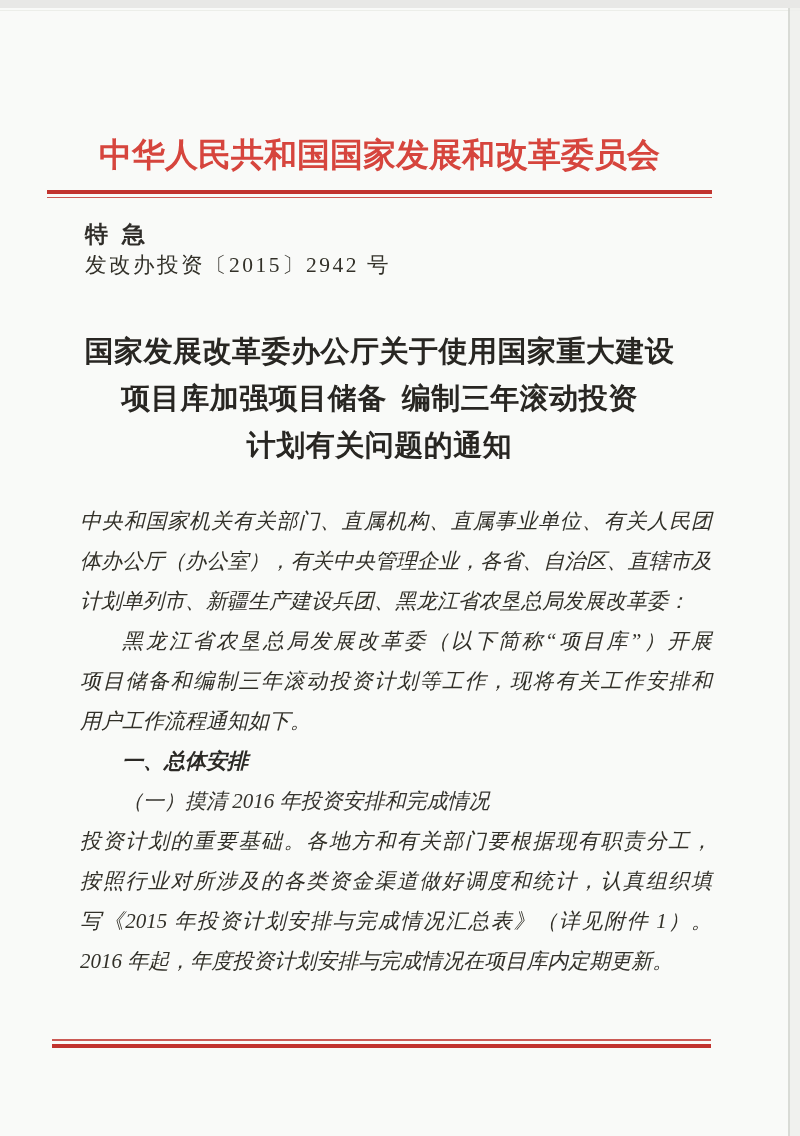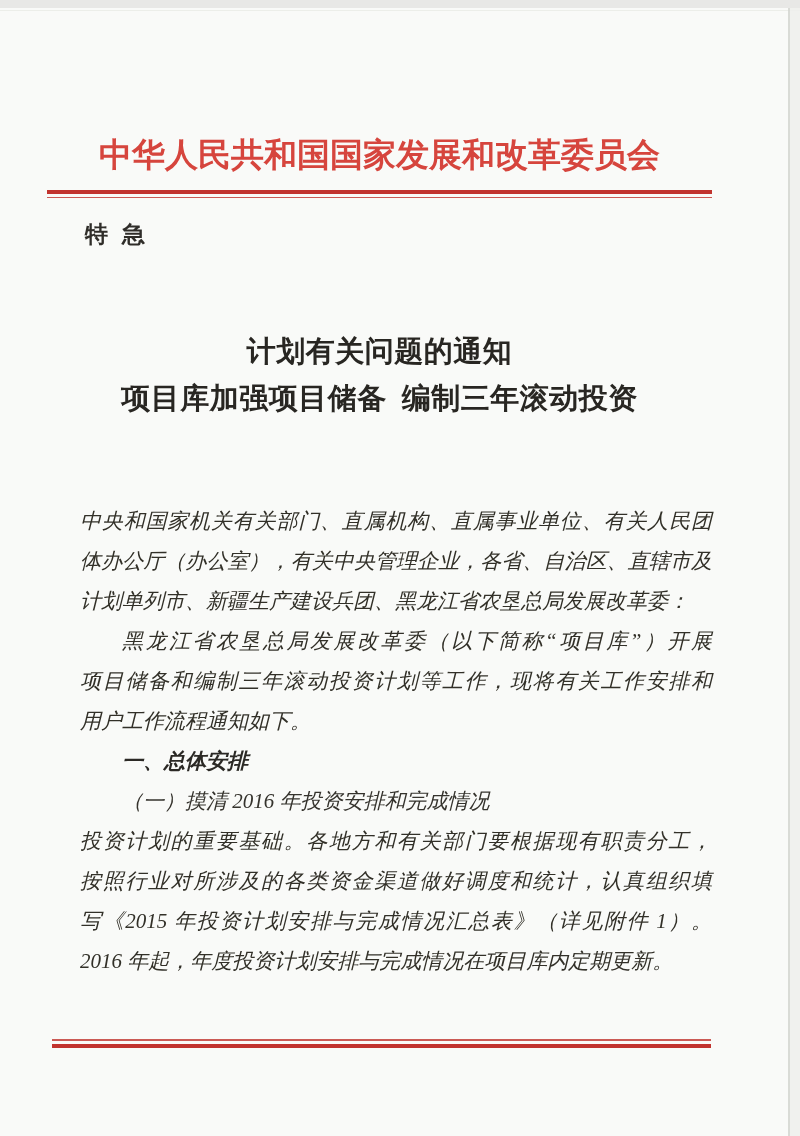--- a/index.html
+++ b/index.html
@@ -89,25 +89,27 @@
     <div class="org-name">中华人民共和国国家发展和改革委员会</div>
 
     <div class="rule-top">
       <div class="thick"></div>
       <div class="gap"></div>
       <div class="thin"></div>
     </div>
 
     <div class="meta-row">
       <span class="urgency">特急</span>
+      <span class="doc-number">发改办投资〔2015〕2942 号</span>
     </div>
 
     <div class="doc-title">
+      <div class="t-line">国家发展改革委办公厅关于使用国家重大建设</div>
+      <div class="t-line">项目库加强项目储备 编制三年滚动投资</div>
       <div class="t-line">计划有关问题的通知</div>
-      <div class="t-line">项目库加强项目储备 编制三年滚动投资</div>
     </div>
 
     <div class="body-text">
       <div class="line j">中央和国家机关有关部门、直属机构、直属事业单位、有关人民团</div>
       <div class="line j">体办公厅（办公室），有关中央管理企业，各省、自治区、直辖市及</div>
       <div class="line">计划单列市、新疆生产建设兵团、黑龙江省农垦总局发展改革委：</div>
       <div class="line j ind">黑龙江省农垦总局发展改革委（以下简称“项目库”）开展</div>
       <div class="line j">项目储备和编制三年滚动投资计划等工作，现将有关工作安排和</div>
       <div class="line">用户工作流程通知如下。</div>
       <div class="line h1 ind">一、总体安排</div>

